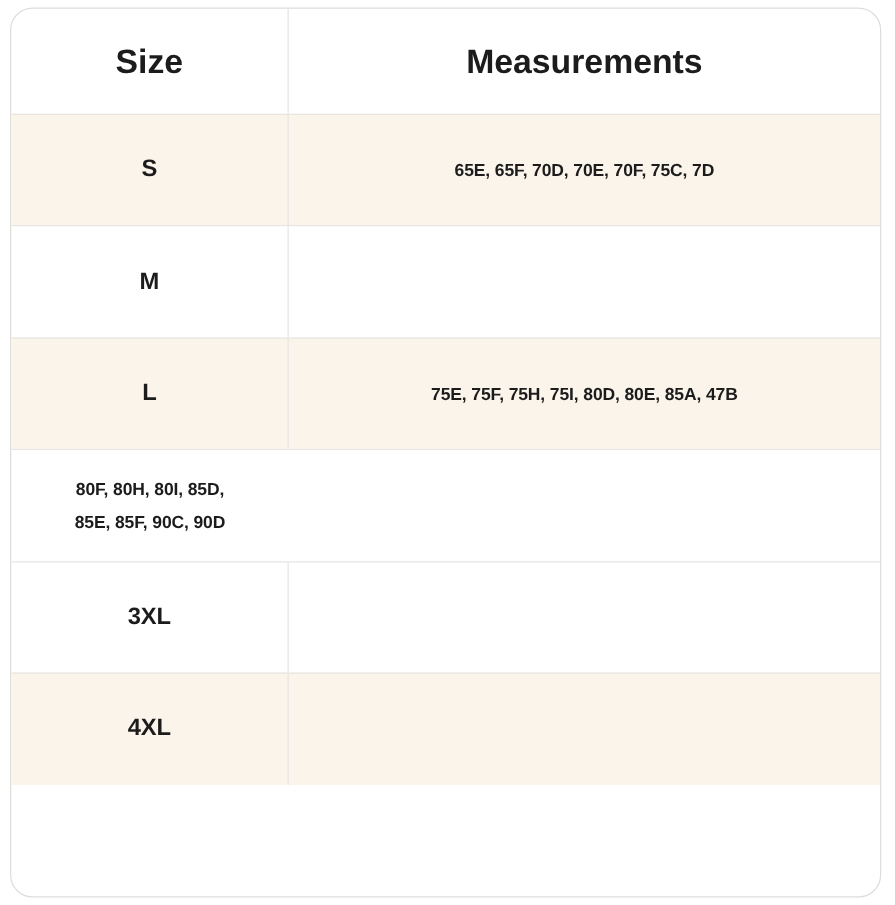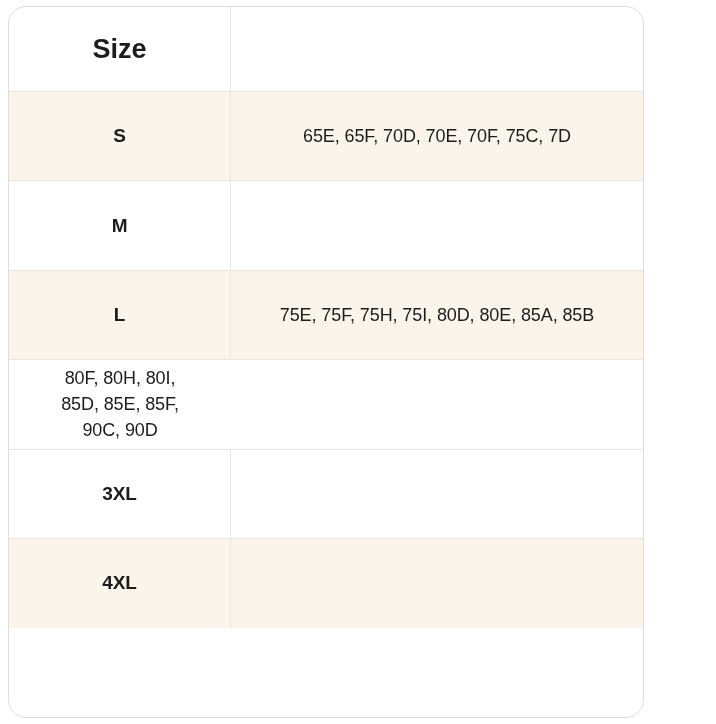--- a/index.html
+++ b/index.html
@@ -7,21 +7,21 @@
     padding: 0;
     width: 716px;
     height: 724px;
     background: #ffffff;
     overflow: hidden;
     font-family: "Liberation Sans", "DejaVu Sans", sans-serif;
   }
   .card {
     box-sizing: border-box;
     margin: 6px 6px 6px 8px;
-    width: 636px;
+    width: 697px;
     height: 712px;
     border: 1px solid #dfddda;
     border-radius: 18px;
     overflow: hidden;
     background: #ffffff;
     display: grid;
     grid-template-rows: 84px repeat(7, 1fr);
     color: #1c1c1c;
   }
   .row {
@@ -39,54 +39,55 @@
     justify-content: center;
     text-align: center;
     letter-spacing: -0.1px;
   }
   .size-cell {
     border-right: 1px solid #e8e5e2;
     font-size: 19px;
     font-weight: 700;
   }
   .meas-cell {
-    font-size: 18px;
-    font-weight: 400;
+    font-size: 14px;
+    font-weight: 700;
     line-height: 26px;
     padding: 0 48px;
     white-space: pre-wrap;
   }
   .header .cell {
     font-size: 27px;
     font-weight: 700;
     padding: 0;
     letter-spacing: 0;
   }
 </style>
 </head>
 <body>
 
 <div class="card">
 
   <div class="row header">
     <div class="cell size-cell">Size</div>
+    <div class="cell meas-cell">Measurements</div>
   </div>
 
   <div class="row shaded">
     <div class="cell size-cell">S</div>
     <div class="cell meas-cell">65E, 65F, 70D, 70E, 70F, 75C, 7D</div>
   </div>
 
   <div class="row">
     <div class="cell size-cell">M</div>
   </div>
 
   <div class="row shaded">
     <div class="cell size-cell">L</div>
-    <div class="cell meas-cell">75E, 75F, 75H, 75I, 80D, 80E, 85A, 85B</div>
+    <div class="cell meas-cell">75E, 75F, 75H, 75I, 80D, 80E, 85A, 47B</div>
   </div>
 
   <div class="row">
     <div class="cell meas-cell">80F, 80H, 80I, 85D, 85E, 85F, 90C, 90D</div>
   </div>
 
 
   <div class="row">
     <div class="cell size-cell">3XL</div>
   </div>

